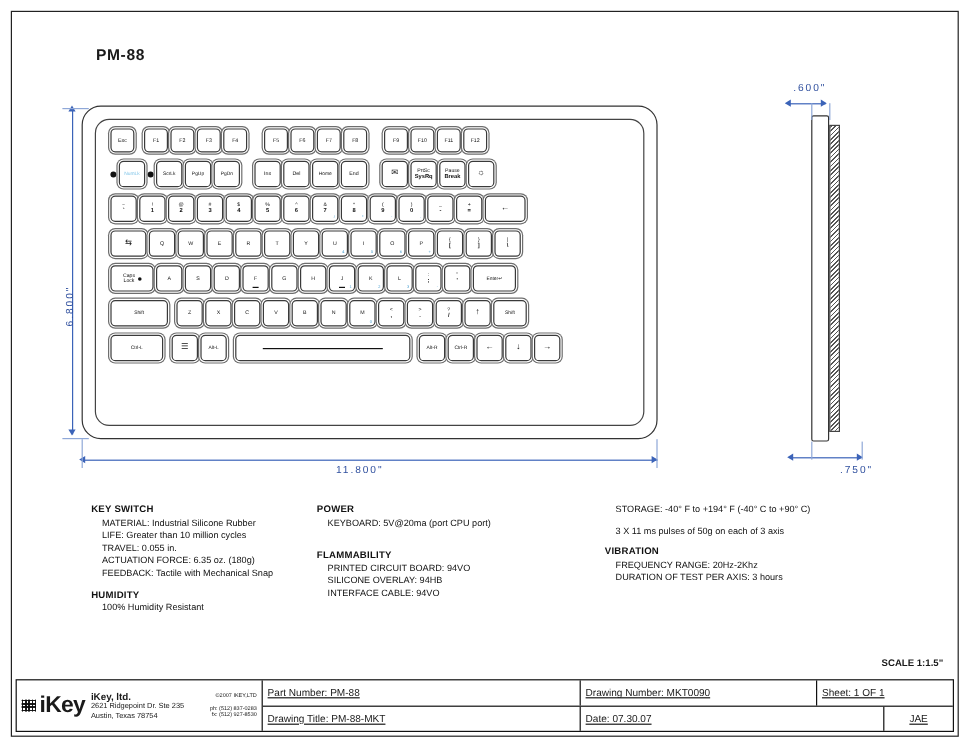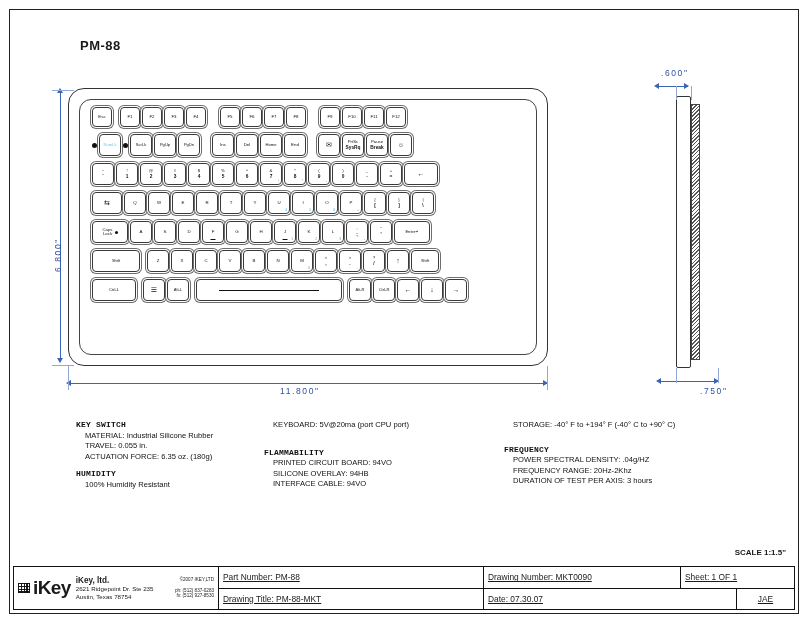--- a/index.html
+++ b/index.html
@@ -98,21 +98,21 @@
     border:1.1px solid #333;box-sizing:border-box;border-radius:2px;
   }
   .side-plate{
     position:absolute;left:15px;top:8px;width:9px;height:256px;
     border:1px solid #444;box-sizing:border-box;
     background:repeating-linear-gradient(
       -45deg,#fff 0 1.6px,#555 1.6px 2.6px);
   }
   
   .spec{position:absolute;font-size:7.6px;line-height:10.6px;color:#111;}
-  .spec .hd{font-weight:bold;font-size:8px;letter-spacing:0.2px;font-family:Liberation Mono, monospace;}
+  .spec .hd{font-weight:bold;font-size:8px;letter-spacing:0.2px;}
   .spec .it{padding-left:9px;}
   .spec .gap{height:7px;}
   #scale-note{
     position:absolute;right:22px;top:548px;font-size:8px;font-weight:bold;
   }
   
   .tblock{
     position:absolute;left:13px;top:566px;width:782px;height:44px;
     border:1.4px solid #111;box-sizing:border-box;display:flex;
     background:#fff;
@@ -559,42 +559,45 @@
   <div class="dim-line dim-h" style="left:660px;top:381px;width:58px;"></div>
   <div class="arrow left" style="left:656px;top:378px;"></div>
   <div class="arrow right" style="left:714px;top:378px;"></div>
   <div class="ext-line dim-v" style="left:676px;top:368px;height:15px;"></div>
   <div class="ext-line dim-v" style="left:718px;top:368px;height:15px;"></div>
   <div class="dim-text" style="left:700px;top:386px;">.750"</div>
 
   <div class="spec" style="left:76px;top:420px;width:190px;">
     <div class="hd">KEY SWITCH</div>
     <div class="it">MATERIAL: Industrial Silicone Rubber</div>
+    <div class="it">LIFE: Greater than 10 million cycles</div>
     <div class="it">TRAVEL: 0.055 in.</div>
     <div class="it">ACTUATION FORCE: 6.35 oz. (180g)</div>
+    <div class="it">FEEDBACK: Tactile with Mechanical Snap</div>
     <div class="gap"></div>
     <div class="hd">HUMIDITY</div>
     <div class="it">100% Humidity Resistant</div>
   </div>
 
   <div class="spec" style="left:264px;top:420px;width:230px;">
+    <div class="hd">POWER</div>
     <div class="it">KEYBOARD: 5V@20ma  (port CPU port)</div>
     <div class="gap" style="height:17px;"></div>
     <div class="hd">FLAMMABILITY</div>
     <div class="it">PRINTED CIRCUIT BOARD:   94VO</div>
     <div class="it">SILICONE OVERLAY:   94HB</div>
     <div class="it">INTERFACE CABLE:   94VO</div>
   </div>
 
   <div class="spec" style="left:504px;top:420px;width:290px;">
     <div class="it">STORAGE:  -40° F to +194° F (-40° C to +90° C)</div>
     <div class="gap"></div>
+    <div class="it">3 X 11 ms pulses of 50g on each of 3 axis</div>
     <div class="gap"></div>
-    <div class="hd">FREQUENCY</div>
-    <div class="it">POWER SPECTRAL DENSITY: .04g/HZ</div>
+    <div class="hd">VIBRATION</div>
     <div class="it">FREQUENCY RANGE: 20Hz-2Khz</div>
     <div class="it">DURATION OF TEST PER AXIS: 3 hours</div>
   </div>
 
   <div id="scale-note">SCALE 1:1.5"</div>
 
   <div class="tblock">
     <div class="tb-logo">
       <span class="tb-grid"></span>
       <span class="tb-brand">iKey</span>

